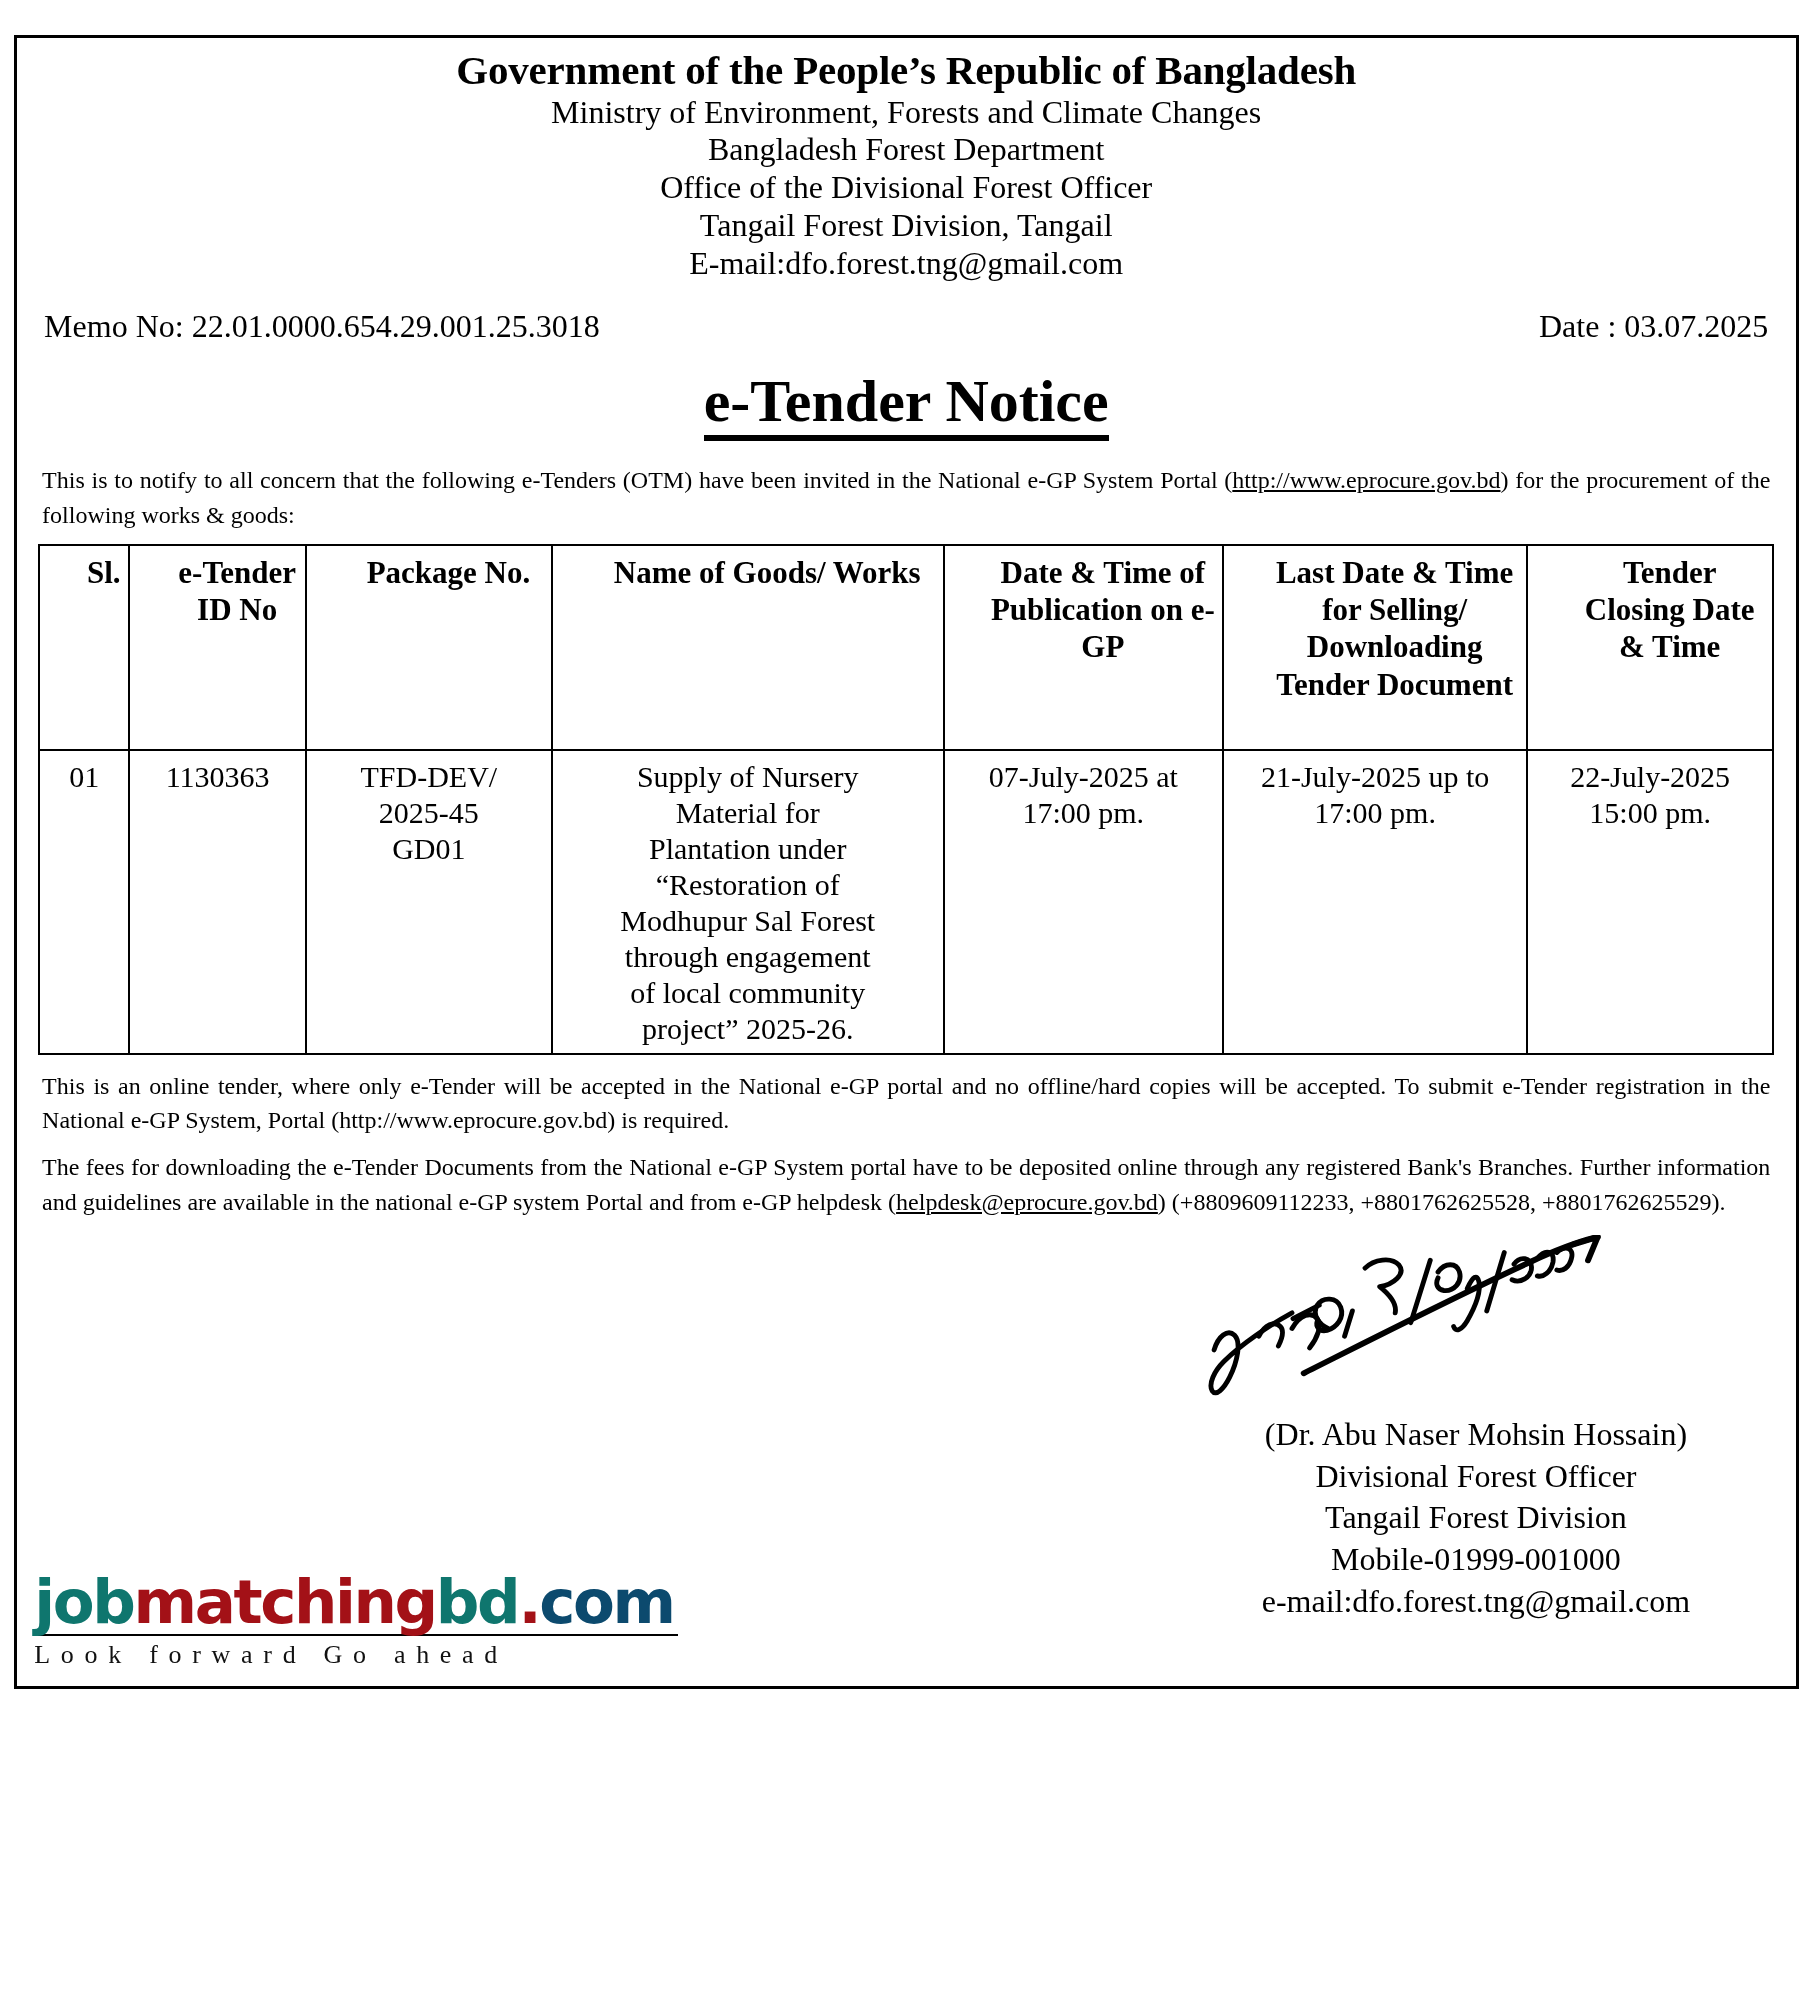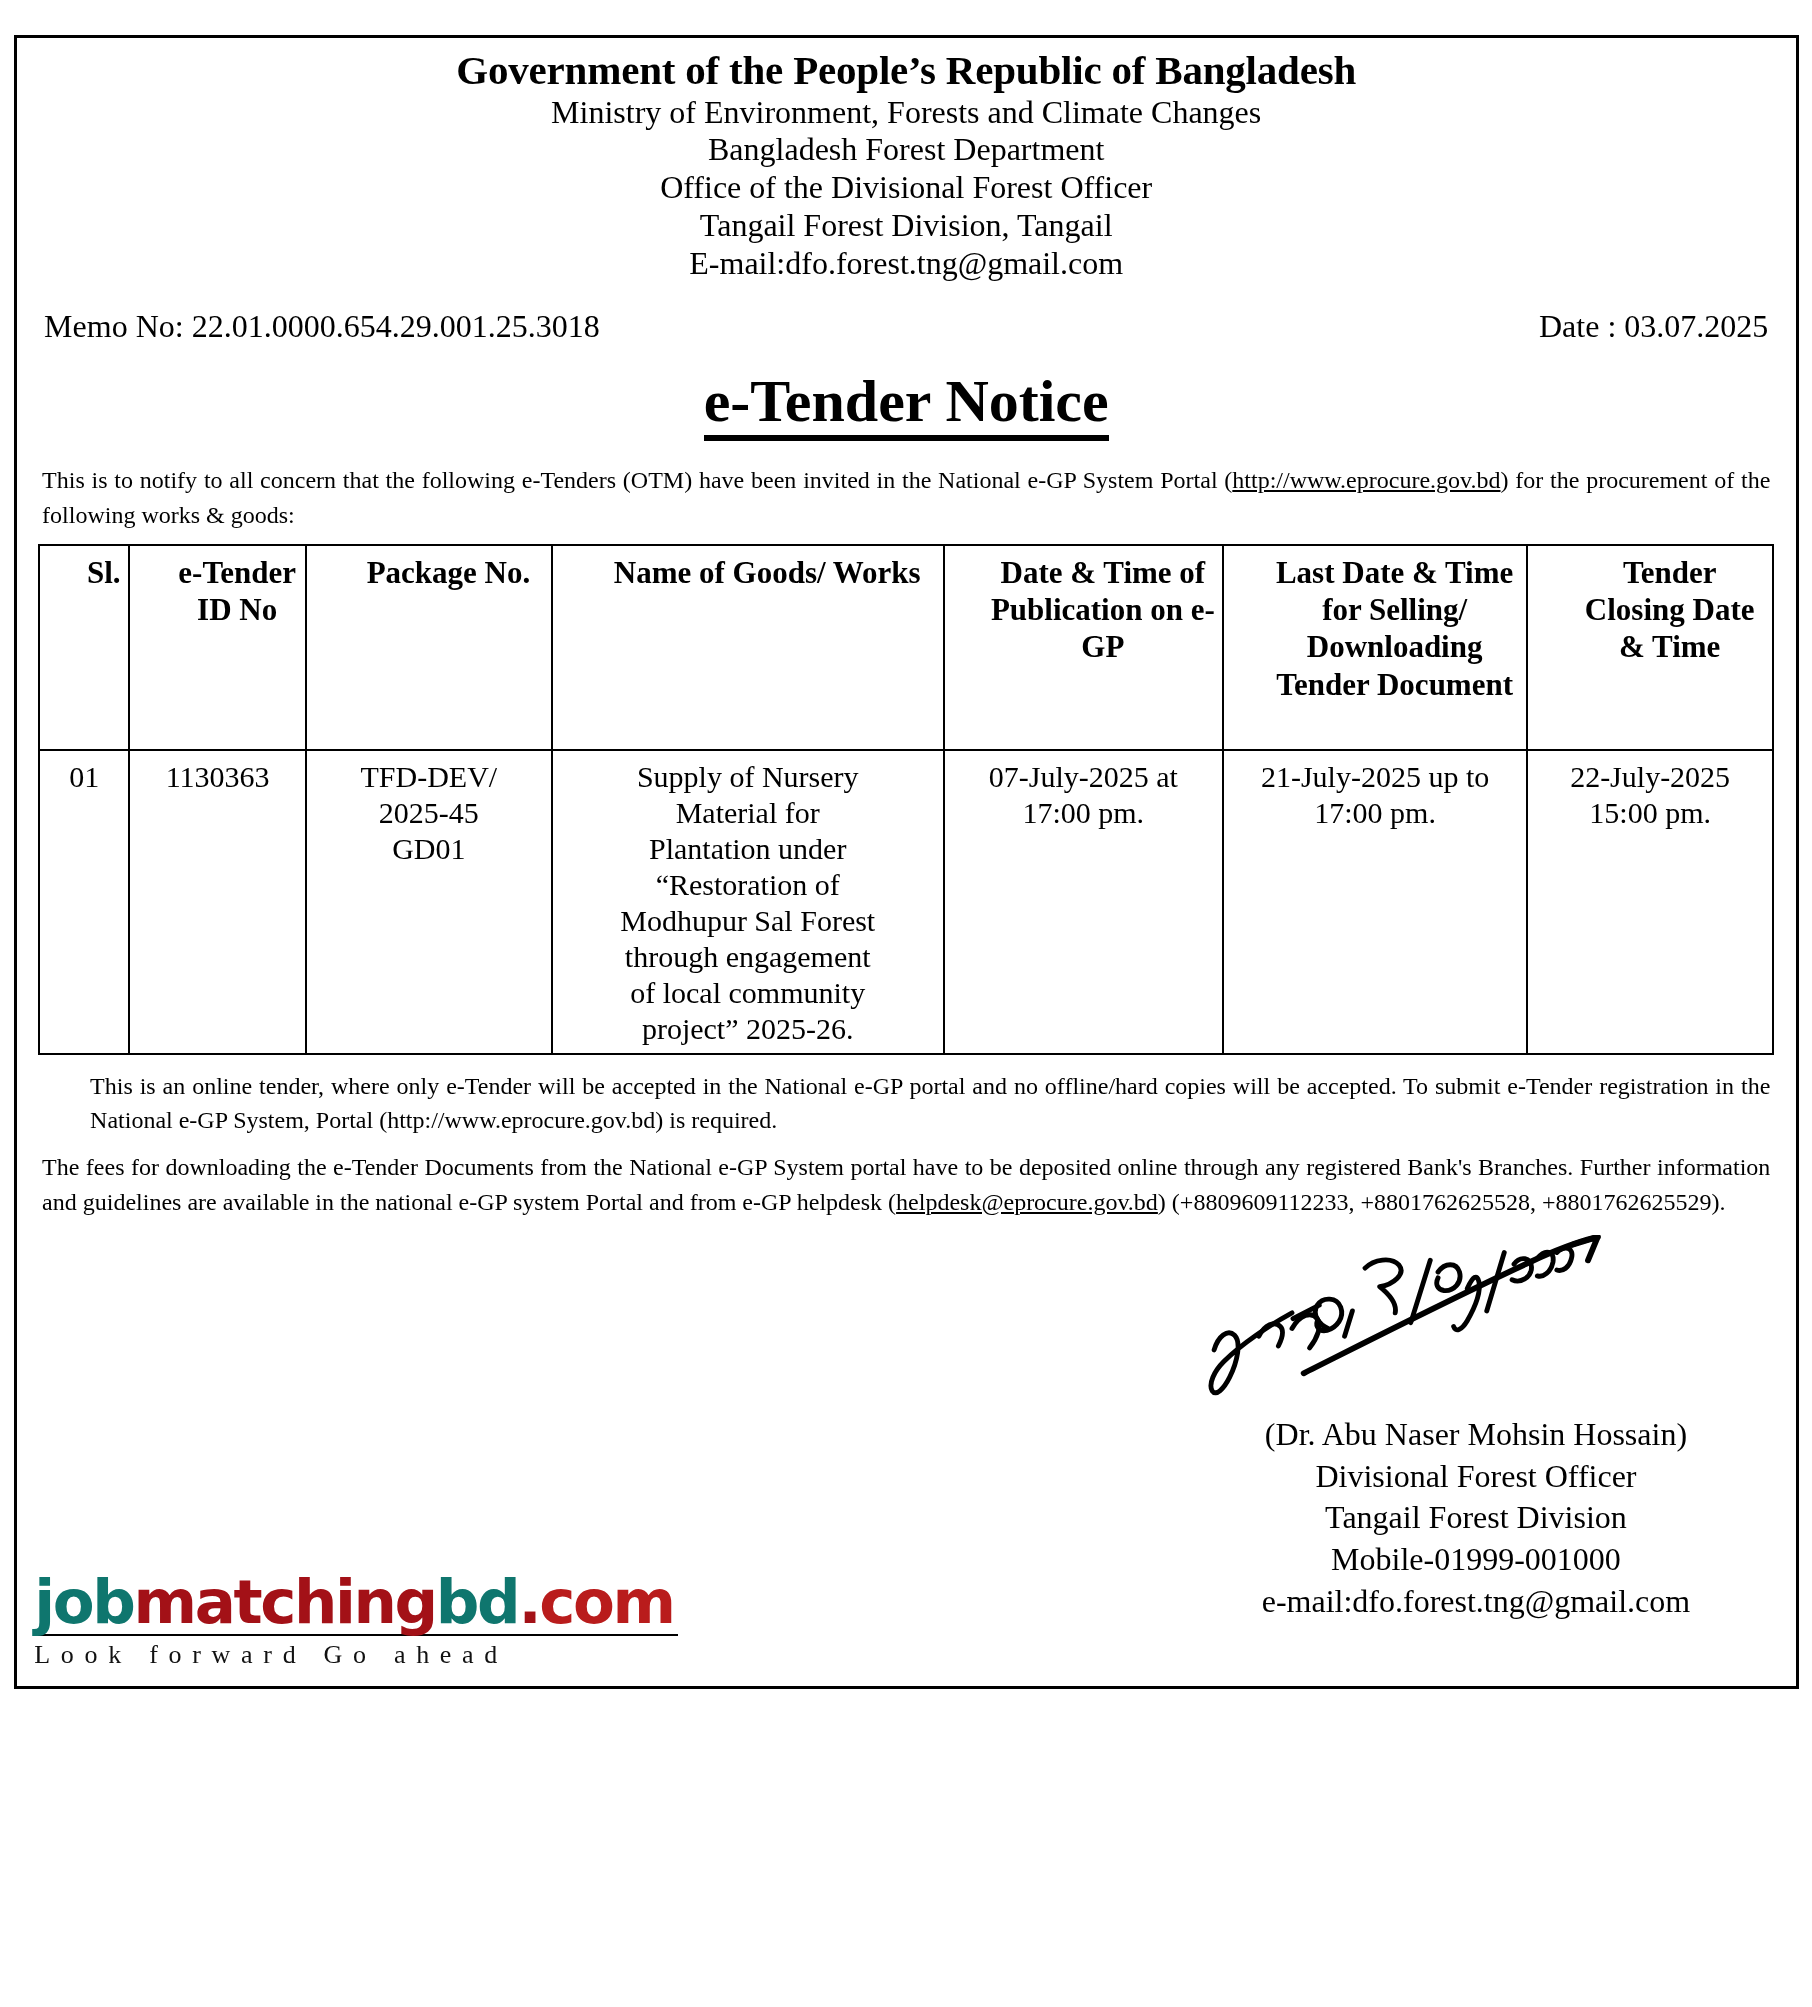--- a/index.html
+++ b/index.html
@@ -147,21 +147,21 @@
   .logo-word {
     font-family: "DejaVu Sans", sans-serif;
     font-size: 61px;
     font-weight: bold;
     letter-spacing: -2.4px;
     line-height: 1.0;
     white-space: nowrap;
   }
   .logo-word .w-green  { color: #0f766e; }
   .logo-word .w-red    { color: #a31117; }
-  .logo-word .w-yellow { color: #b91c1c; }
+  .logo-word .w-yellow { color: #0c4a6e; }
   .logo-rule {
     border-top: 2.9px solid #000;
     width: 644px;
     margin-top: 2px;
   }
   .logo-tag {
     font-family: "Liberation Serif", serif;
     font-size: 26px;
     letter-spacing: 10.7px;
     color: #111;
@@ -244,21 +244,21 @@
           <span>17:00 pm.</span>
         </td>
         <td class="cell-lines">
           <span>22-July-2025</span>
           <span>15:00 pm.</span>
         </td>
       </tr>
     </tbody>
   </table>
 
-  <p class="para" style="margin-top:13.7px;margin-left:48px;">This is an online tender, where only e-Tender will be accepted in the National e-GP portal and no offline/hard copies will be accepted. To submit e-Tender registration in the National e-GP System, Portal (http://www.eprocure.gov.bd) is required.</p>
+  <p class="para" style="margin-top:13.7px;">This is an online tender, where only e-Tender will be accepted in the National e-GP portal and no offline/hard copies will be accepted. To submit e-Tender registration in the National e-GP System, Portal (http://www.eprocure.gov.bd) is required.</p>
 
   <p class="para"><span>The fees for downloading the e-Tender Documents from the National e-GP System portal have to be deposited online through any registered Bank's Branches. Further information and guidelines are available in the national e-GP system Portal and from e-GP helpdesk (</span><span class="ulink">helpdesk@eprocure.gov.bd</span><span>) (+8809609112233, +8801762625528, +8801762625529).</span></p>
 
   <div class="sig-area">
     <svg class="signature" viewBox="0 0 420 190">
       <g fill="none" stroke="#000" stroke-width="5" stroke-linecap="round" stroke-linejoin="round">
         <path d="M16,118 C20,104 30,96 37,103 C44,110 40,130 32,146 C26,158 18,166 14,160 C10,153 16,140 26,130 C44,112 74,92 96,80"></path>
         <path d="M62,104 C68,92 78,88 84,94 C88,98 86,106 82,114"></path>
         <path d="M96,96 C104,82 116,78 122,86 C127,93 122,106 114,116"></path>
         <path d="M97,86 L124,72"></path>

